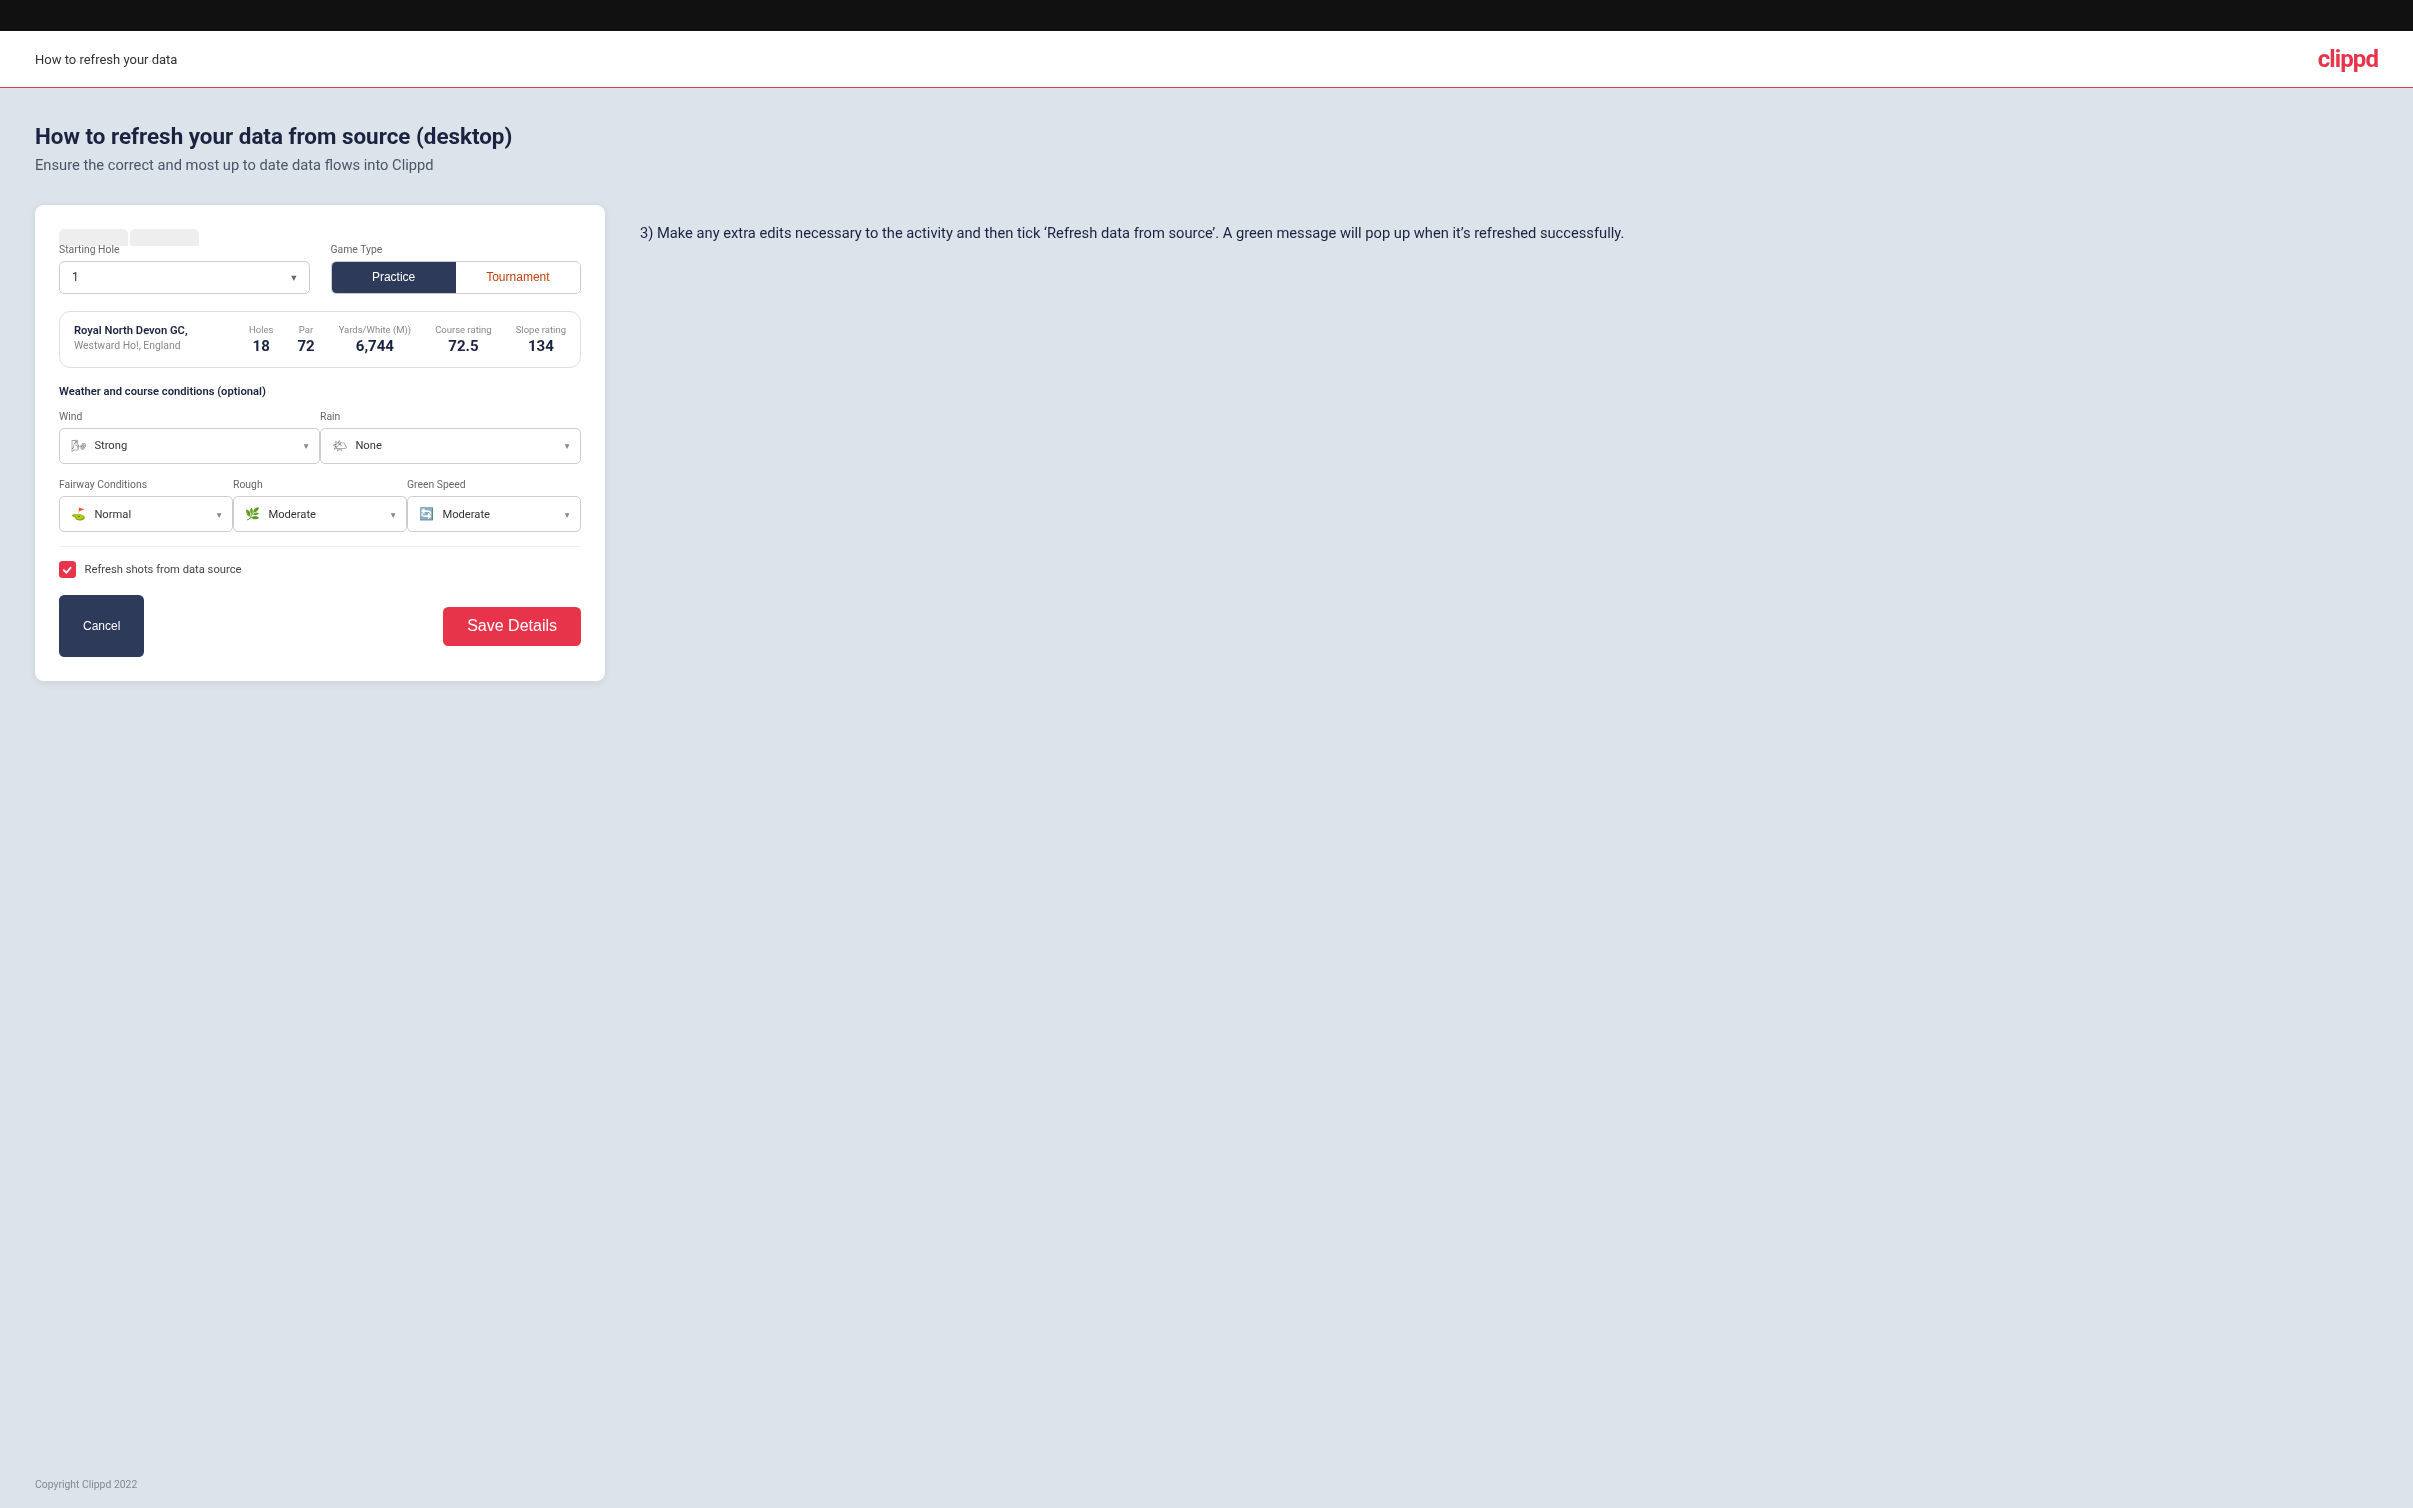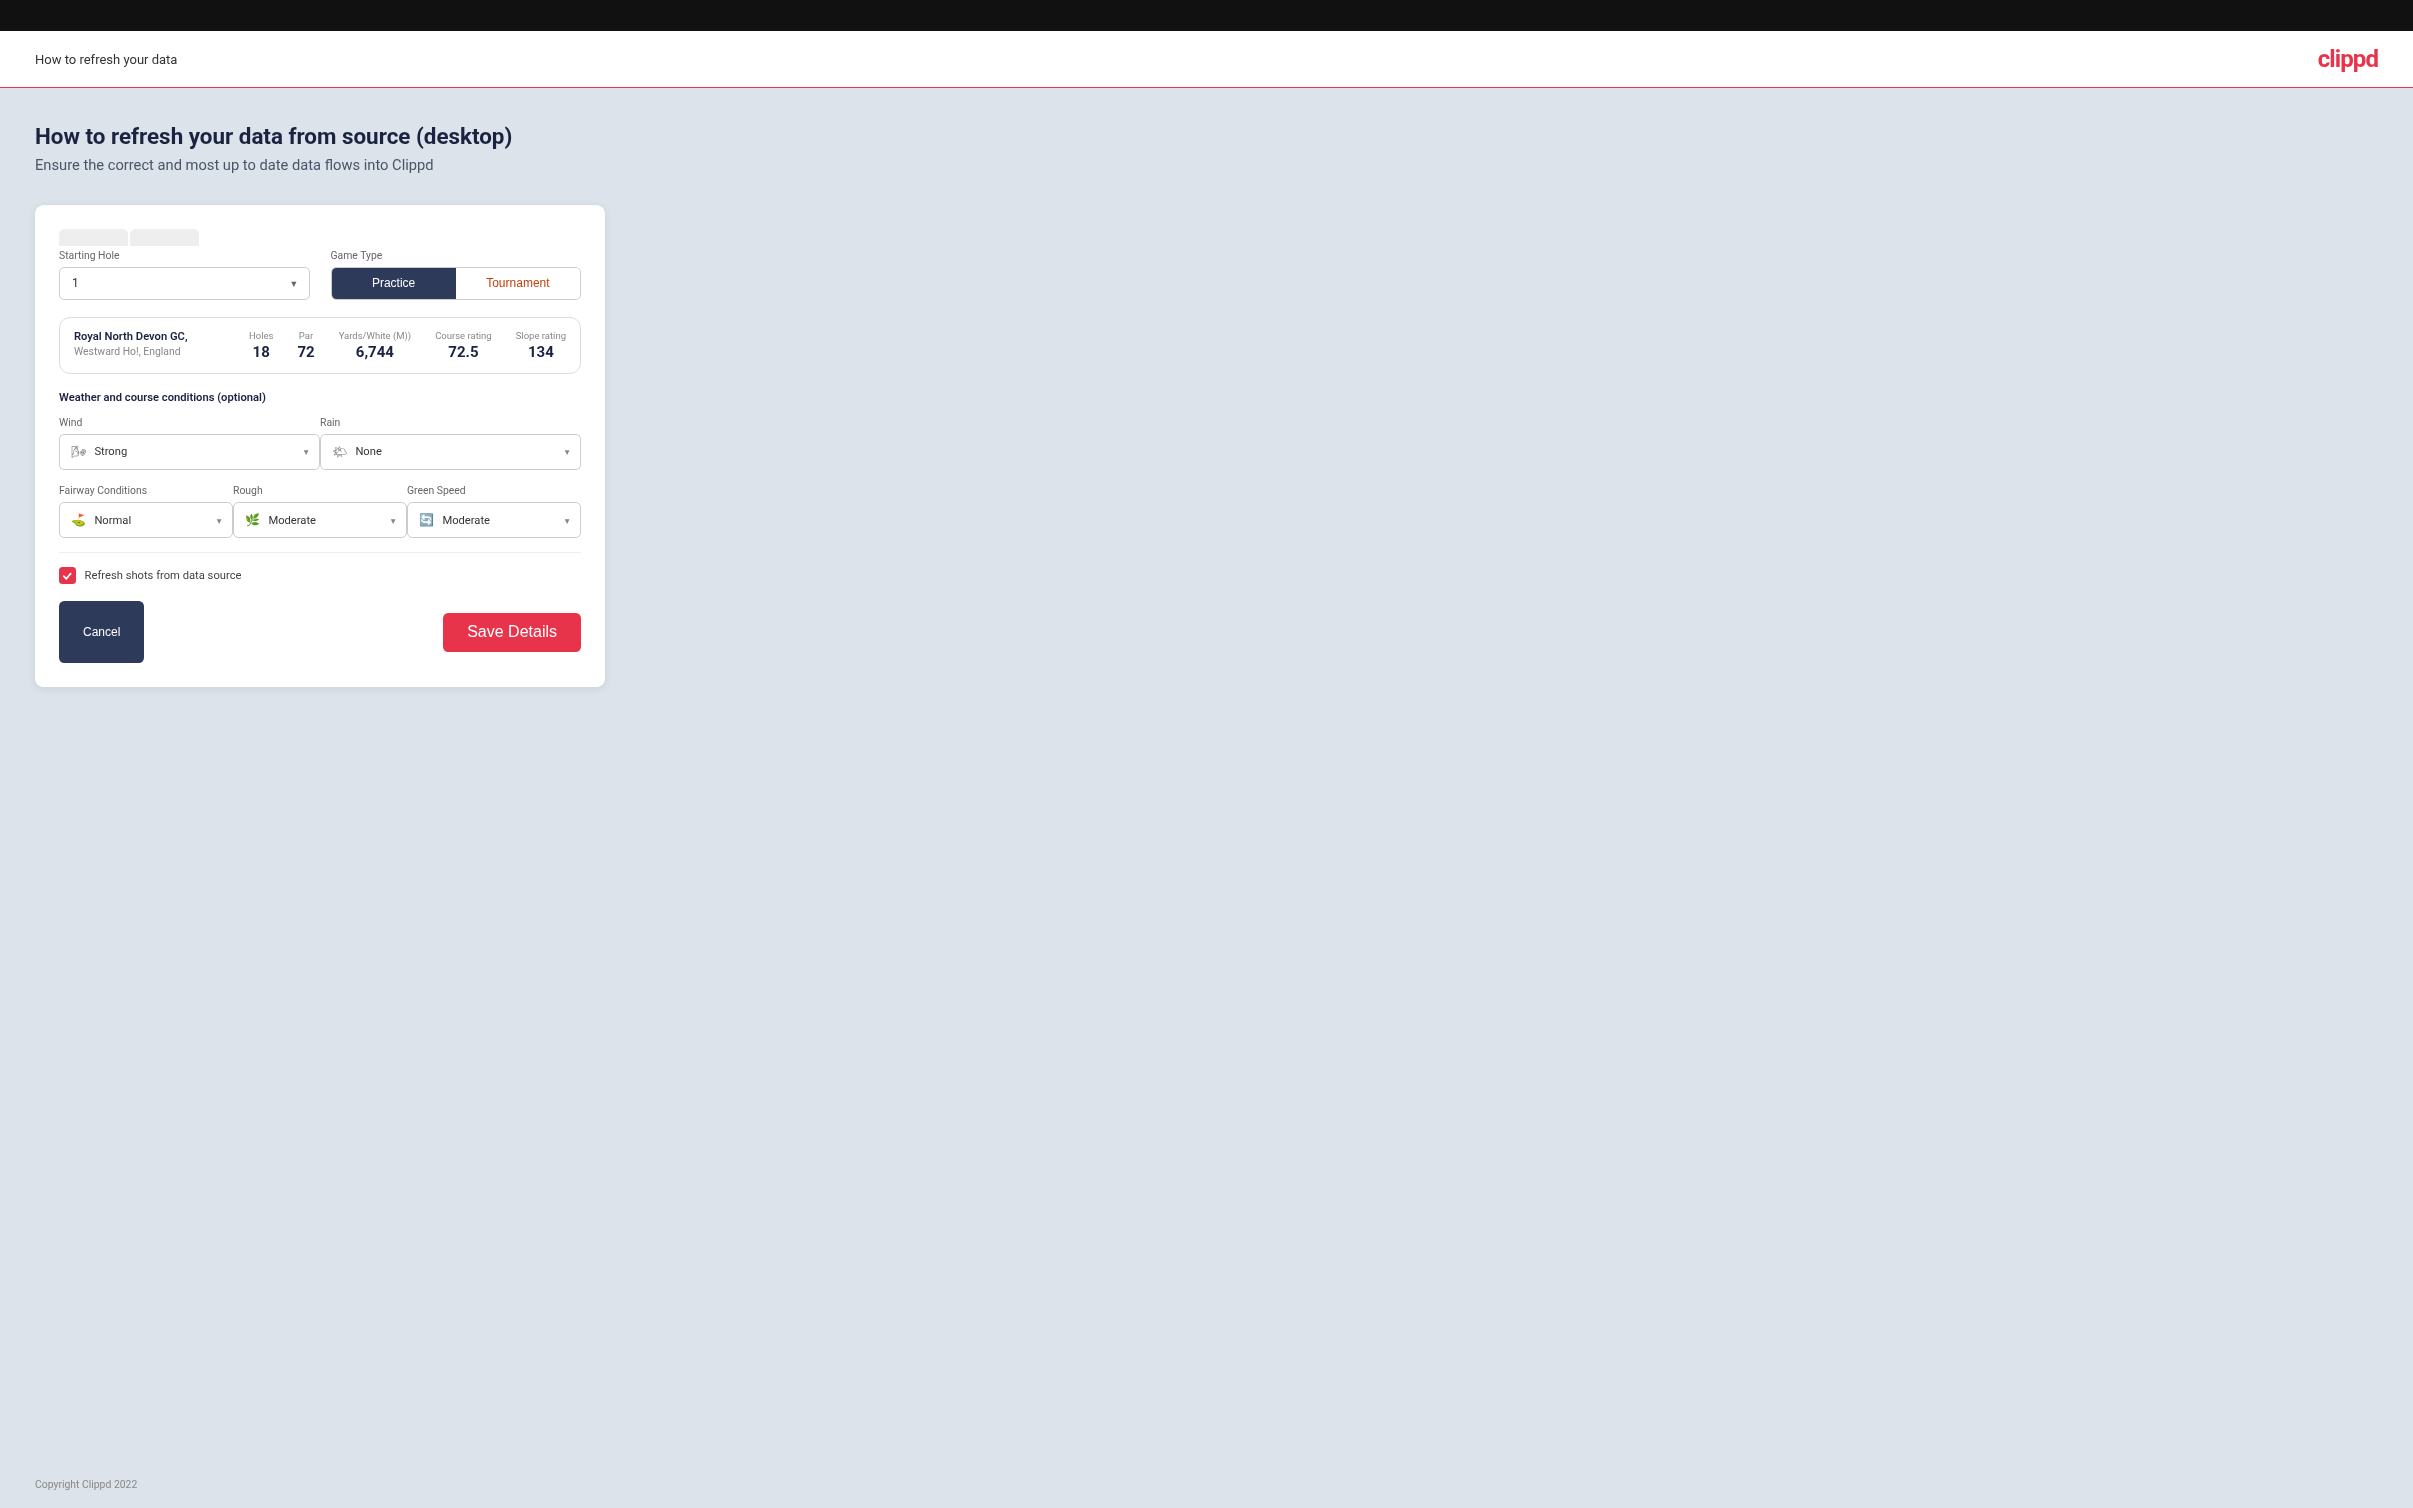--- a/index.html
+++ b/index.html
@@ -64,21 +64,20 @@
     }
     .field-label {
       font-size: 10.4px;
       color: #666;
       margin-bottom: 5.2px;
     }
     .field-row {
       display: flex;
       gap: 21px;
       margin-bottom: 17px;
-      margin-top: 6px;
     }
     .field-group {
       display: flex;
       flex-direction: column;
       flex: 1;
     }
     .select-box {
       border: 0.9px solid #ccc;
       border-radius: 5.2px;
       padding: 8.6px 12px;
@@ -411,19 +410,22 @@
         <span class="checkbox-label">Refresh shots from data source</span>
       </div>
 
       <div class="button-row">
         <button class="btn-cancel">Cancel</button>
         <button class="btn-save">Save Details</button>
       </div>
 
     </div>
 
+    <div class="sidebar-text">
+      <p class="sidebar-description">3) Make any extra edits necessary to the activity and then tick ‘Refresh data from source’. A green message will pop up when it’s refreshed successfully.</p>
+    </div>
   </div>
 </div>
 
 <div class="footer">
   <span>Copyright Clippd 2022</span>
 </div>
 
 
 </body></html>

